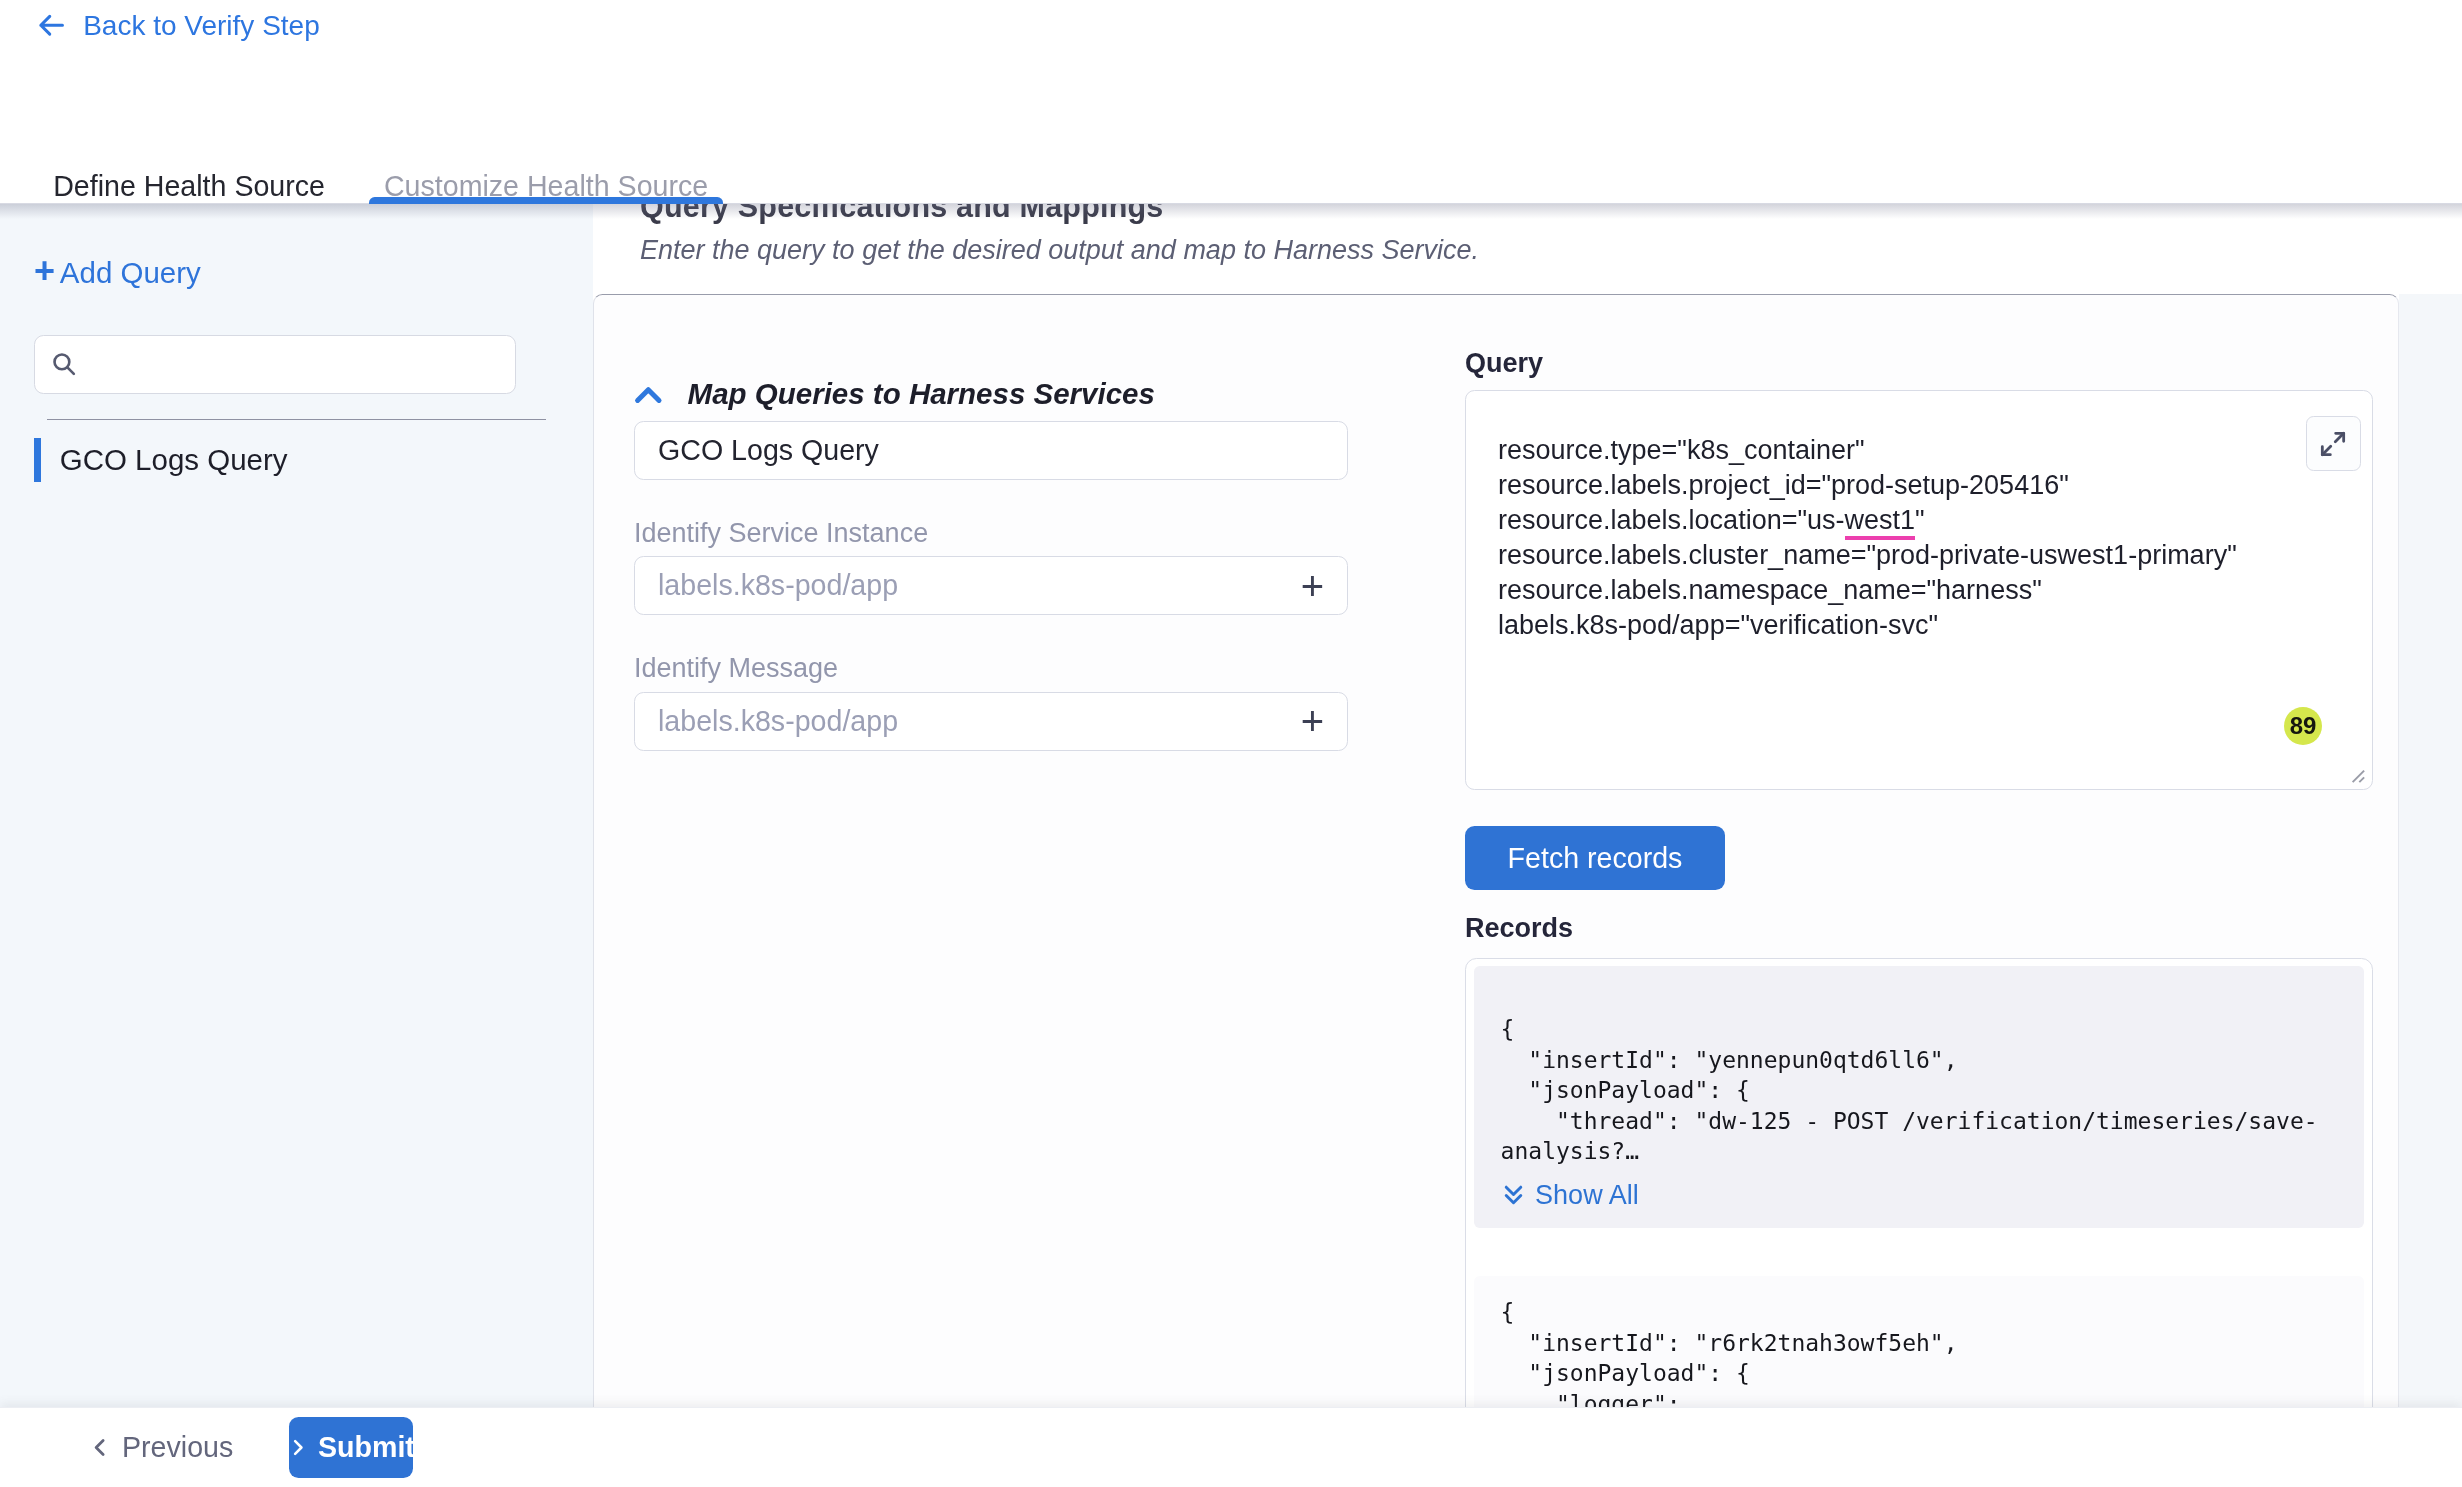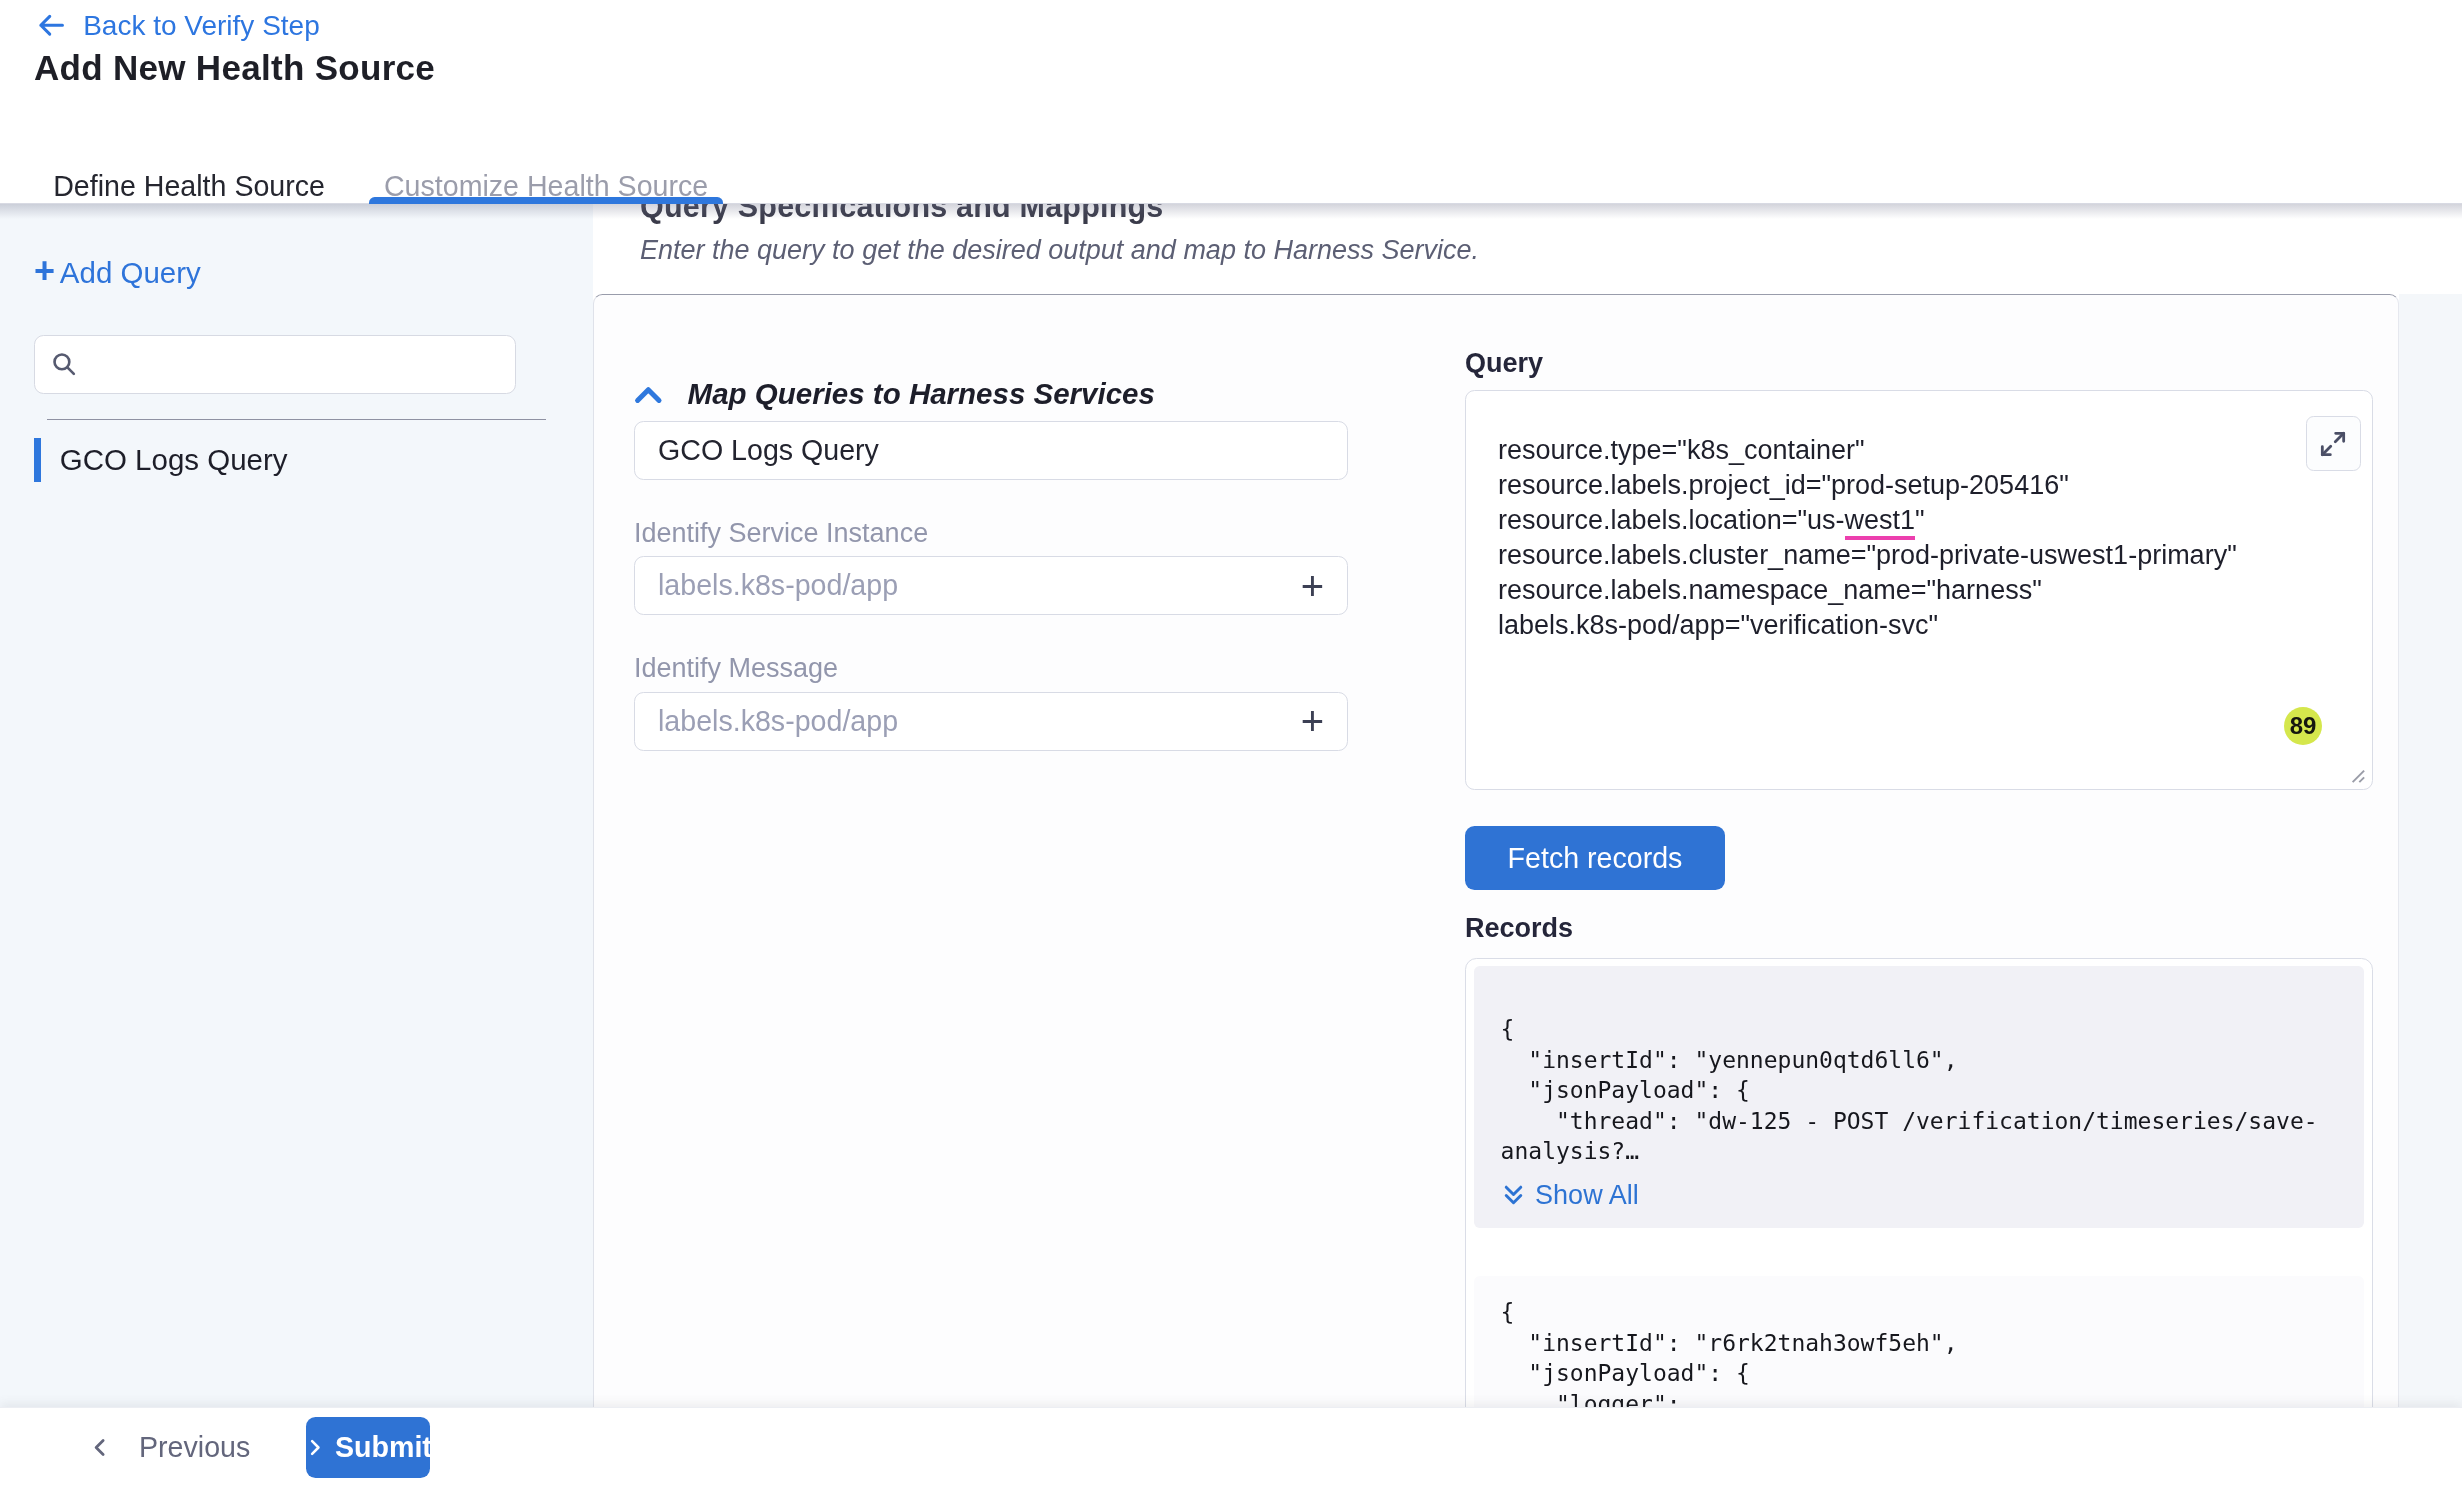--- a/index.html
+++ b/index.html
@@ -92,39 +92,38 @@
   .record.second { margin-top:48px; padding:21px 0 0 27px; background:#fbfbfd; }
   .rec-line { font-family:"DejaVu Sans Mono", monospace; font-size:23px; line-height:30.5px;
     color:#16171d; white-space:pre; }
   .show-all { margin-top:13.3px; display:flex; align-items:center; gap:9.5px;
     color:#2d73d3; font-size:27px; cursor:pointer; width:fit-content; }
 
   
   .footer { position:absolute; bottom:0; left:0; width:100%; height:80px; background:#fff;
     border-top:1px solid #eceef3; box-shadow:0 -3.8px 9.5px rgba(96,97,112,.10);
     display:flex; align-items:center; padding-left:84px; gap:50px; z-index:10; }
-  .prev-btn { display:flex; align-items:center; gap:28px; color:#63667c; font-size:28.6px;
+  .prev-btn { display:flex; align-items:center; gap:11px; color:#63667c; font-size:28.6px;
     cursor:pointer; background:none; border:none; font-family:inherit; }
   .submit-btn { width:124px; height:61px; background:#2f73d4; border:none; border-radius:9.5px;
     color:#fff; display:flex; align-items:center; justify-content:center; gap:11.4px;
     font-size:28.6px; font-weight:600; cursor:pointer; font-family:inherit; }
 </style>
 </head>
 <body>
 
 <div class="header">
   <div class="back-link">
     <span style="display:flex;">
       <svg width="34" height="30.5" viewBox="0 0 24 24" fill="none">
         <path d="M11 5l-7 7 7 7M4 12h17" stroke="#2d76e0" stroke-width="2.4" stroke-linecap="round" stroke-linejoin="round"></path>
       </svg>
     </span>
     <span>Back to Verify Step</span>
   </div>
-  <div class="page-title">Add New Health Source</div>
 </div>
 
 <div class="tabbar">
   <div class="tab tab-define">
     <span>Define Health Source</span>
   </div>
   <div class="tab tab-customize active">
     <span>Customize Health Source</span>
   </div>
 </div>

